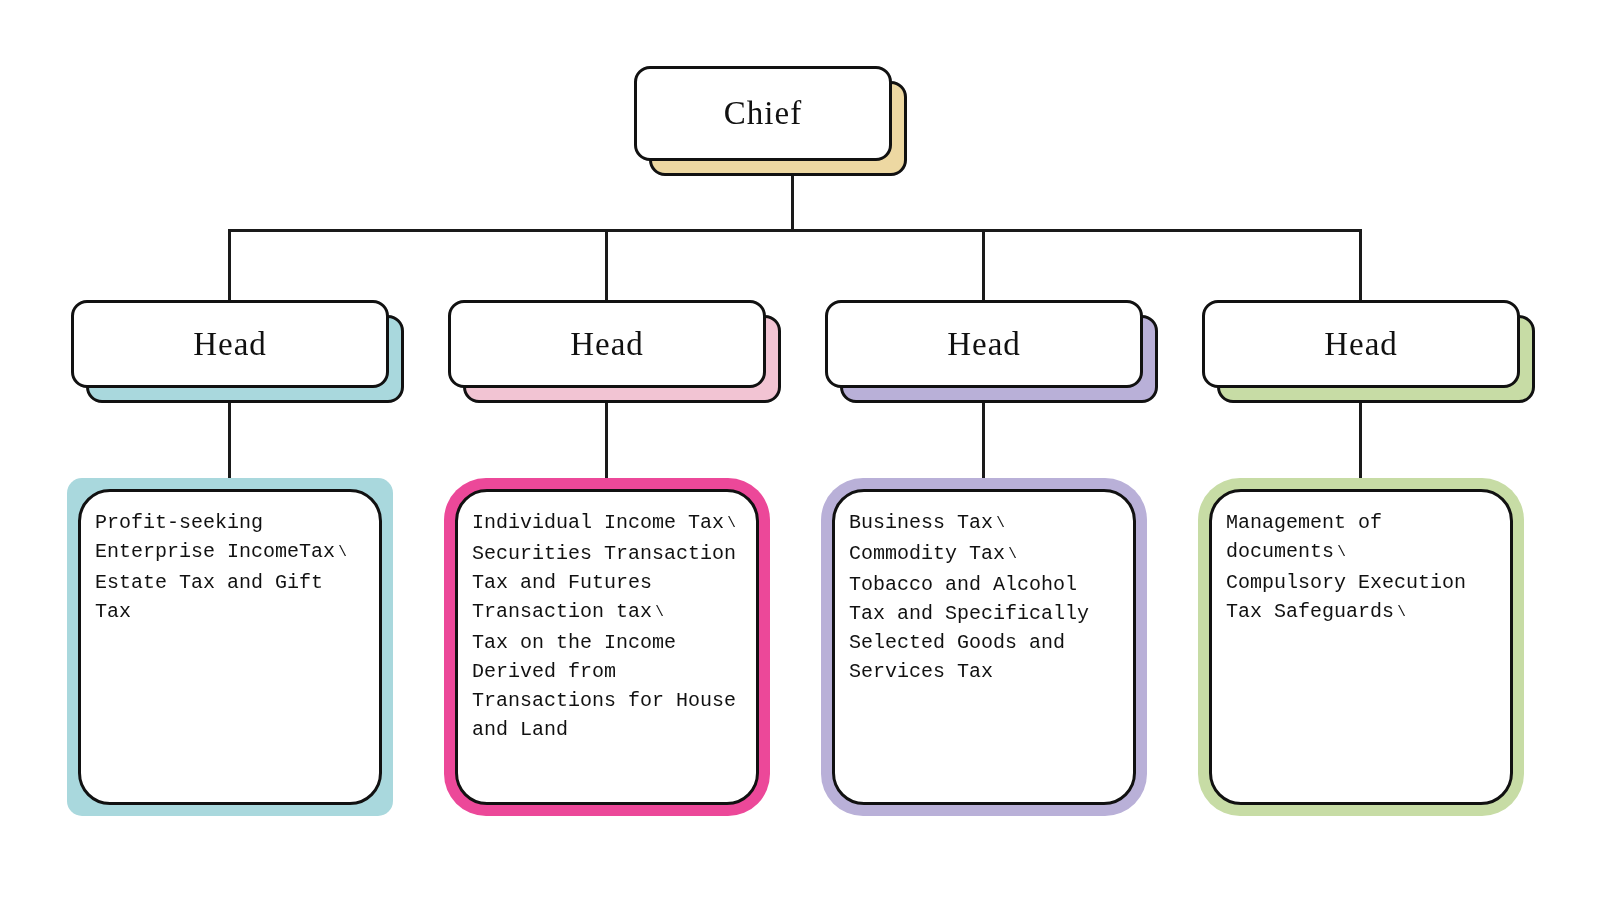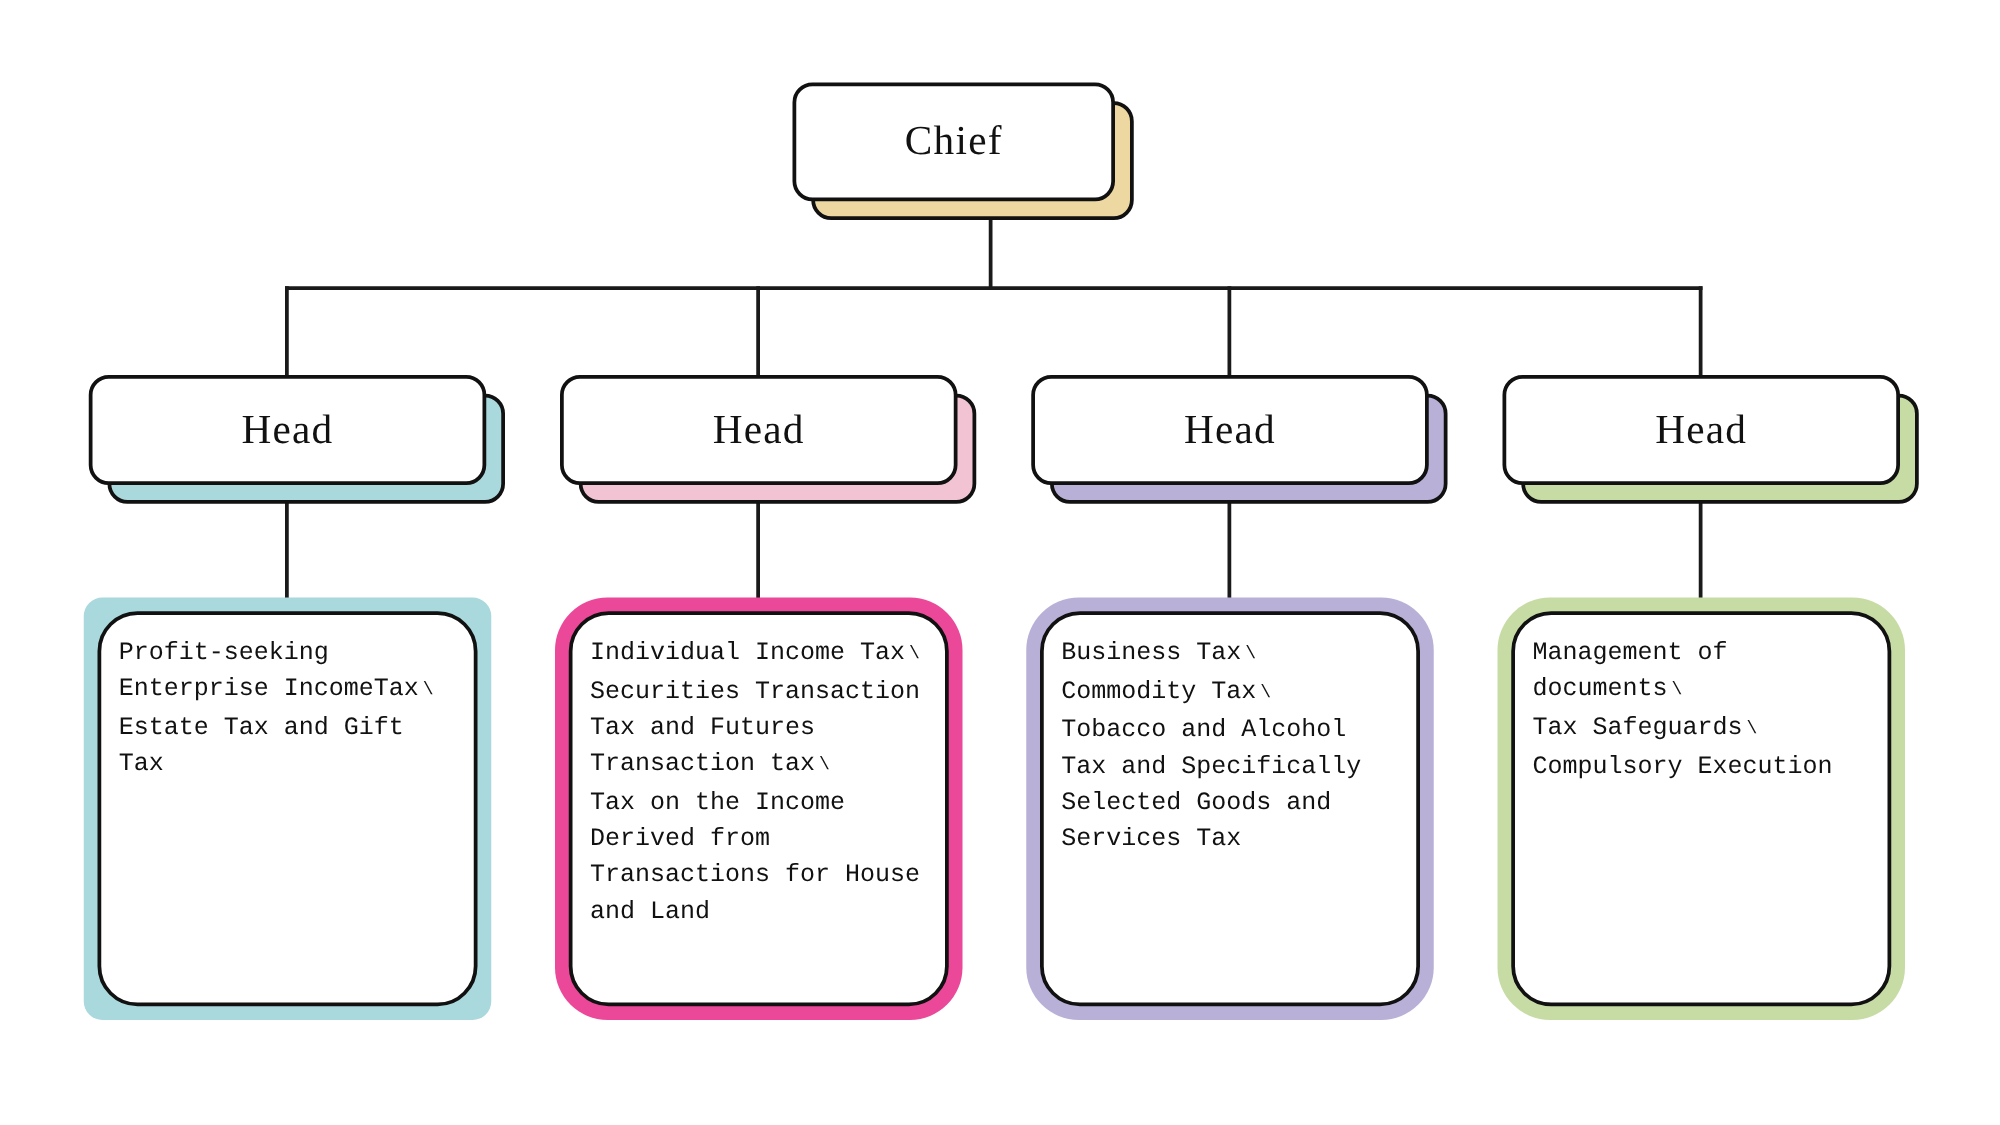--- a/index.html
+++ b/index.html
@@ -109,18 +109,18 @@
   <div class="detail d2" style="background-color: rgb(185, 176, 216);">
     <div class="panel">
       <div class="item">Business Tax<span class="idc">\</span></div>
       <div class="item">Commodity Tax<span class="idc">\</span></div>
       <div class="item">Tobacco and Alcohol Tax and Specifically Selected Goods and Services Tax</div>
     </div>
   </div>
   <div class="detail d3" style="background-color: rgb(199, 220, 165);">
     <div class="panel">
       <div class="item">Management of documents<span class="idc">\</span></div>
+      <div class="item">Compulsory Execution</div>
       <div class="item">Tax Safeguards<span class="idc">\</span></div>
-      <div class="item">Compulsory Execution</div>
     </div>
   </div>
 
 </div>
 
 </body></html>

